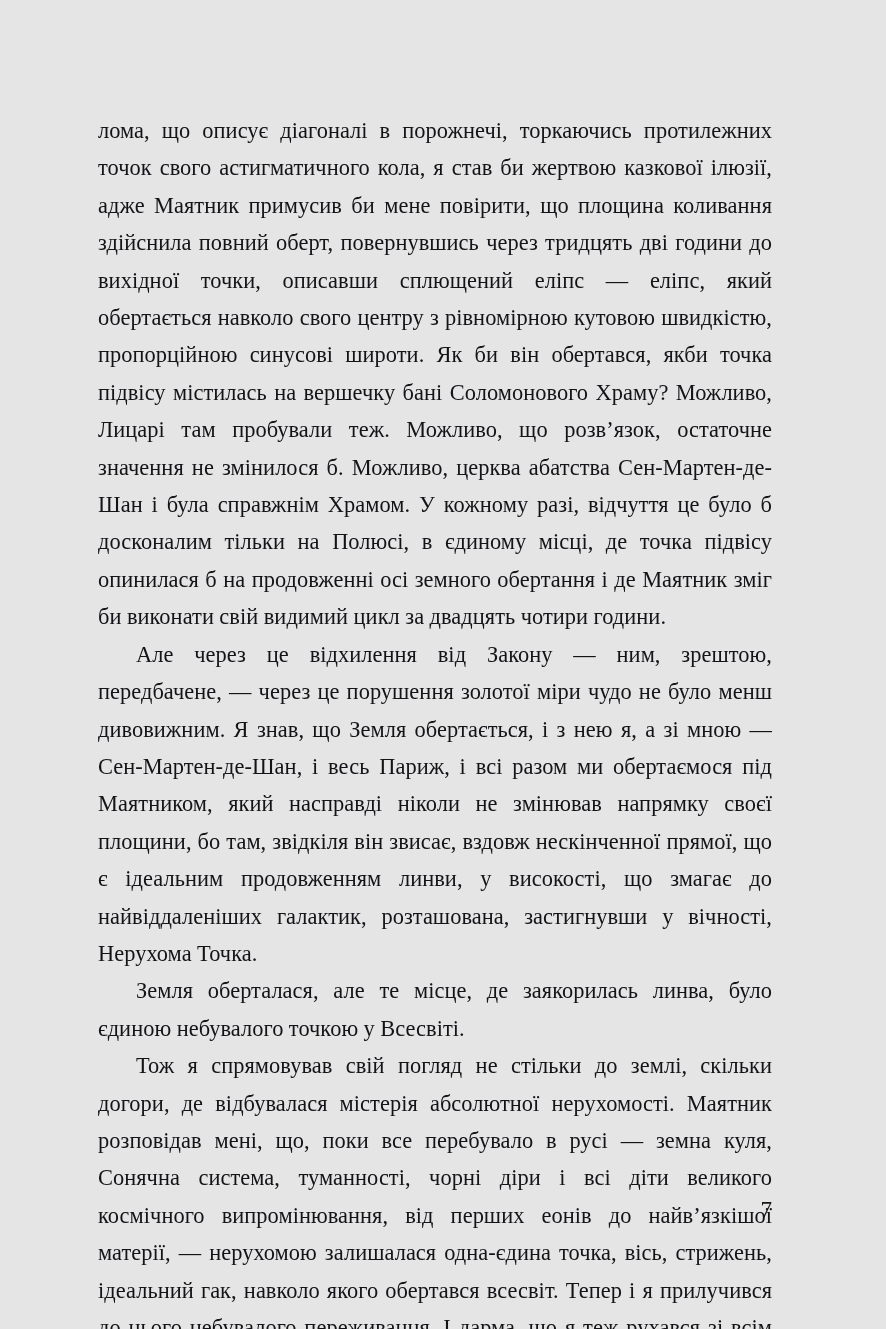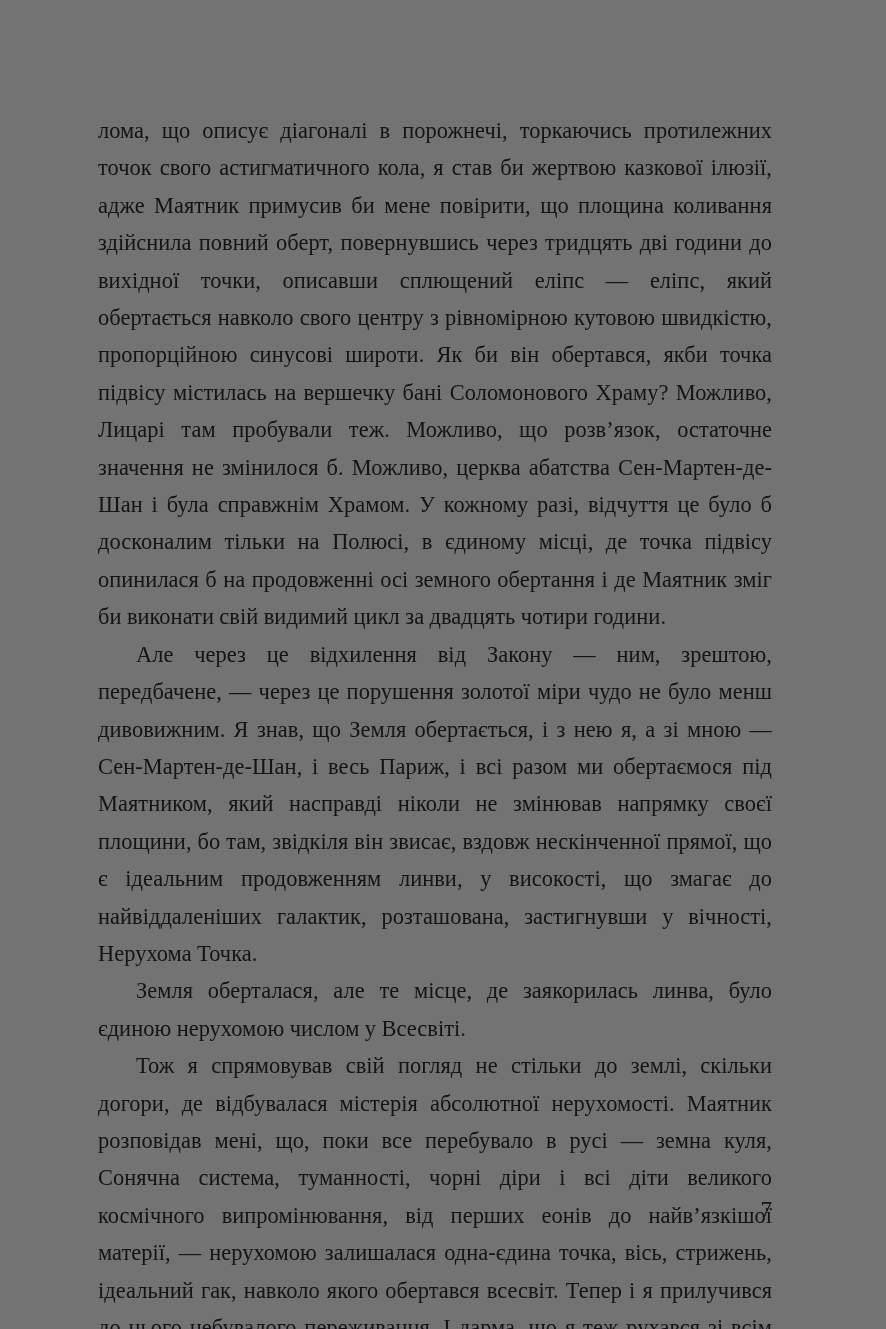--- a/index.html
+++ b/index.html
@@ -7,21 +7,21 @@
     padding: 0;
     background: #ffffff;
   }
   body {
     font-family: "Liberation Serif", "DejaVu Serif", serif;
   }
   .page {
     position: relative;
     width: 886px;
     height: 1329px;
-    background: #737373;
+    background: #e5e5e5;
     overflow: hidden;
     box-sizing: border-box;
   }
   .text-block {
     position: absolute;
     left: 98px;
     top: 112px;
     width: 674px;
   }
   .para {
@@ -52,19 +52,19 @@
   }
 </style>
 </head>
 <body>
 
 <div class="page">
 
   <div class="text-block">
     <p class="para first">лома, що описує діагоналі в порожнечі, торкаючись протилежних точок свого астигматичного кола, я став би жертвою казкової ілюзії, адже Маятник примусив би мене повірити, що площина коливання здійснила повний оберт, повернувшись через тридцять дві години до вихідної точки, описавши сплющений еліпс — еліпс, який обертається навколо свого центру з рівномірною кутовою швидкістю, пропорційною синусові широти. Як би він обертався, якби точка підвісу містилась на вершечку бані Соломонового Храму? Можливо, Лицарі там пробували теж. Можливо, що розв’язок, остаточне значення не змінилося б. Можливо, церква абатства Сен-Мартен-де-Шан і була справжнім Храмом. У кожному разі, відчуття це було б досконалим тільки на Полюсі, в єдиному місці, де точка підвісу опинилася б на продовженні осі земного обертання і де Маятник зміг би виконати свій видимий цикл за двадцять чотири години.</p>
     <p class="para">Але через це відхилення від Закону — ним, зрештою, передбачене, — через це порушення золотої міри чудо не було менш дивовижним. Я знав, що Земля обертається, і з нею я, а зі мною — Сен-Мартен-де-Шан, і весь Париж, і всі разом ми обертаємося під Маятником, який насправді ніколи не змінював напрямку своєї площини, бо там, звідкіля він звисає, вздовж нескінченної прямої, що є ідеальним продовженням линви, у високості, що змагає до найвіддаленіших галактик, розташована, застигнувши у вічності, Нерухома Точка.</p>
-    <p class="para">Земля оберталася, але те місце, де заякорилась линва, було єдиною нерухомою числом у Всесвіті.</p>
+    <p class="para">Земля оберталася, але те місце, де заякорилась линва, було єдиною небувалого точкою у Всесвіті.</p>
     <p class="para">Тож я спрямовував свій погляд не стільки до землі, скільки догори, де відбувалася містерія абсолютної нерухомості. Маятник розповідав мені, що, поки все перебувало в русі — земна куля, Сонячна система, туманності, чорні діри і всі діти великого космічного випромінювання, від перших еонів до найв’язкішої матерії, — нерухомою залишалася одна-єдина точка, вісь, стрижень, ідеальний гак, навколо якого обертався всесвіт. Тепер і я прилучився до цього небувалого переживання. І дарма, що я теж рухався зі всім навколо, я міг бачити Його, Непорушного, Твердиню, Запоруку, найсвітлистішу мряку, безтілесну, безобрисну, безформну, невагому, невимірну і неописанну, яка не бачить, не чує, не може бути осягнена чуттями, не існує ніде й ніколи, не є ні душею, ні розумом, ні уявою, ні думкою, ні числом, ні порядком, ні мірою, ні субстанцією, ні вічністю, не є темрявою, ані світлом, не є хибою і не є істиною.</p>
   </div>
 
   <div class="folio">7</div>
 
 </div>
 
 </body></html>

